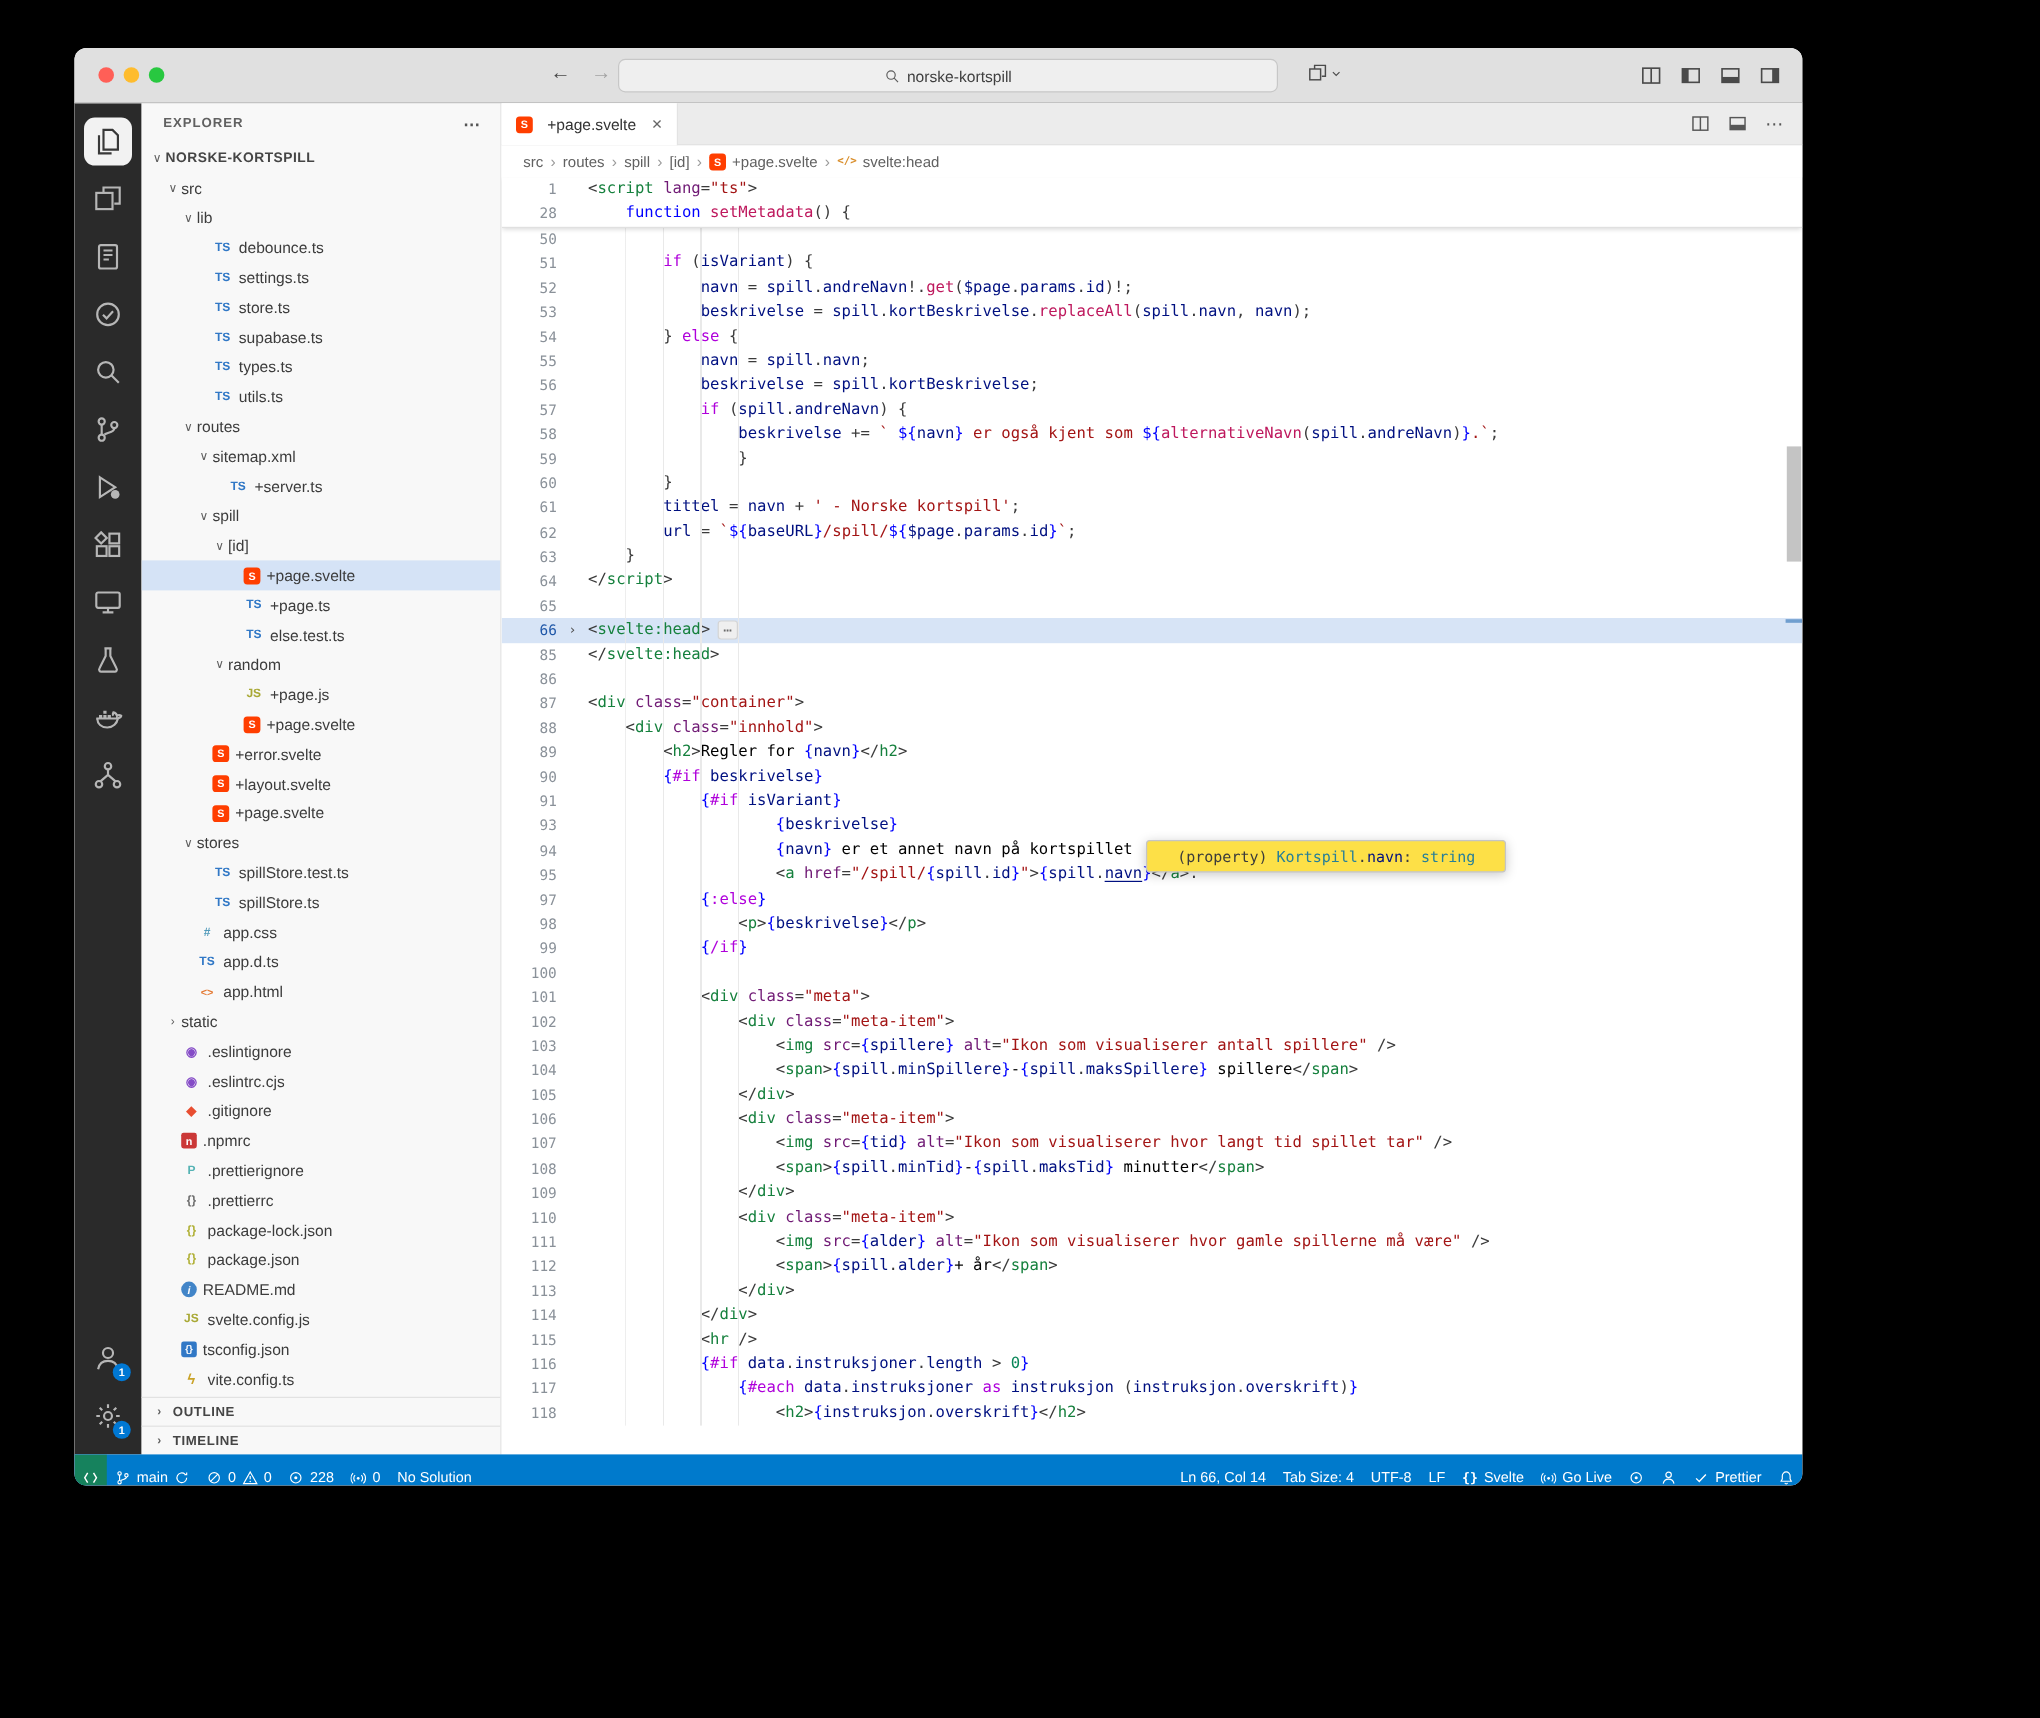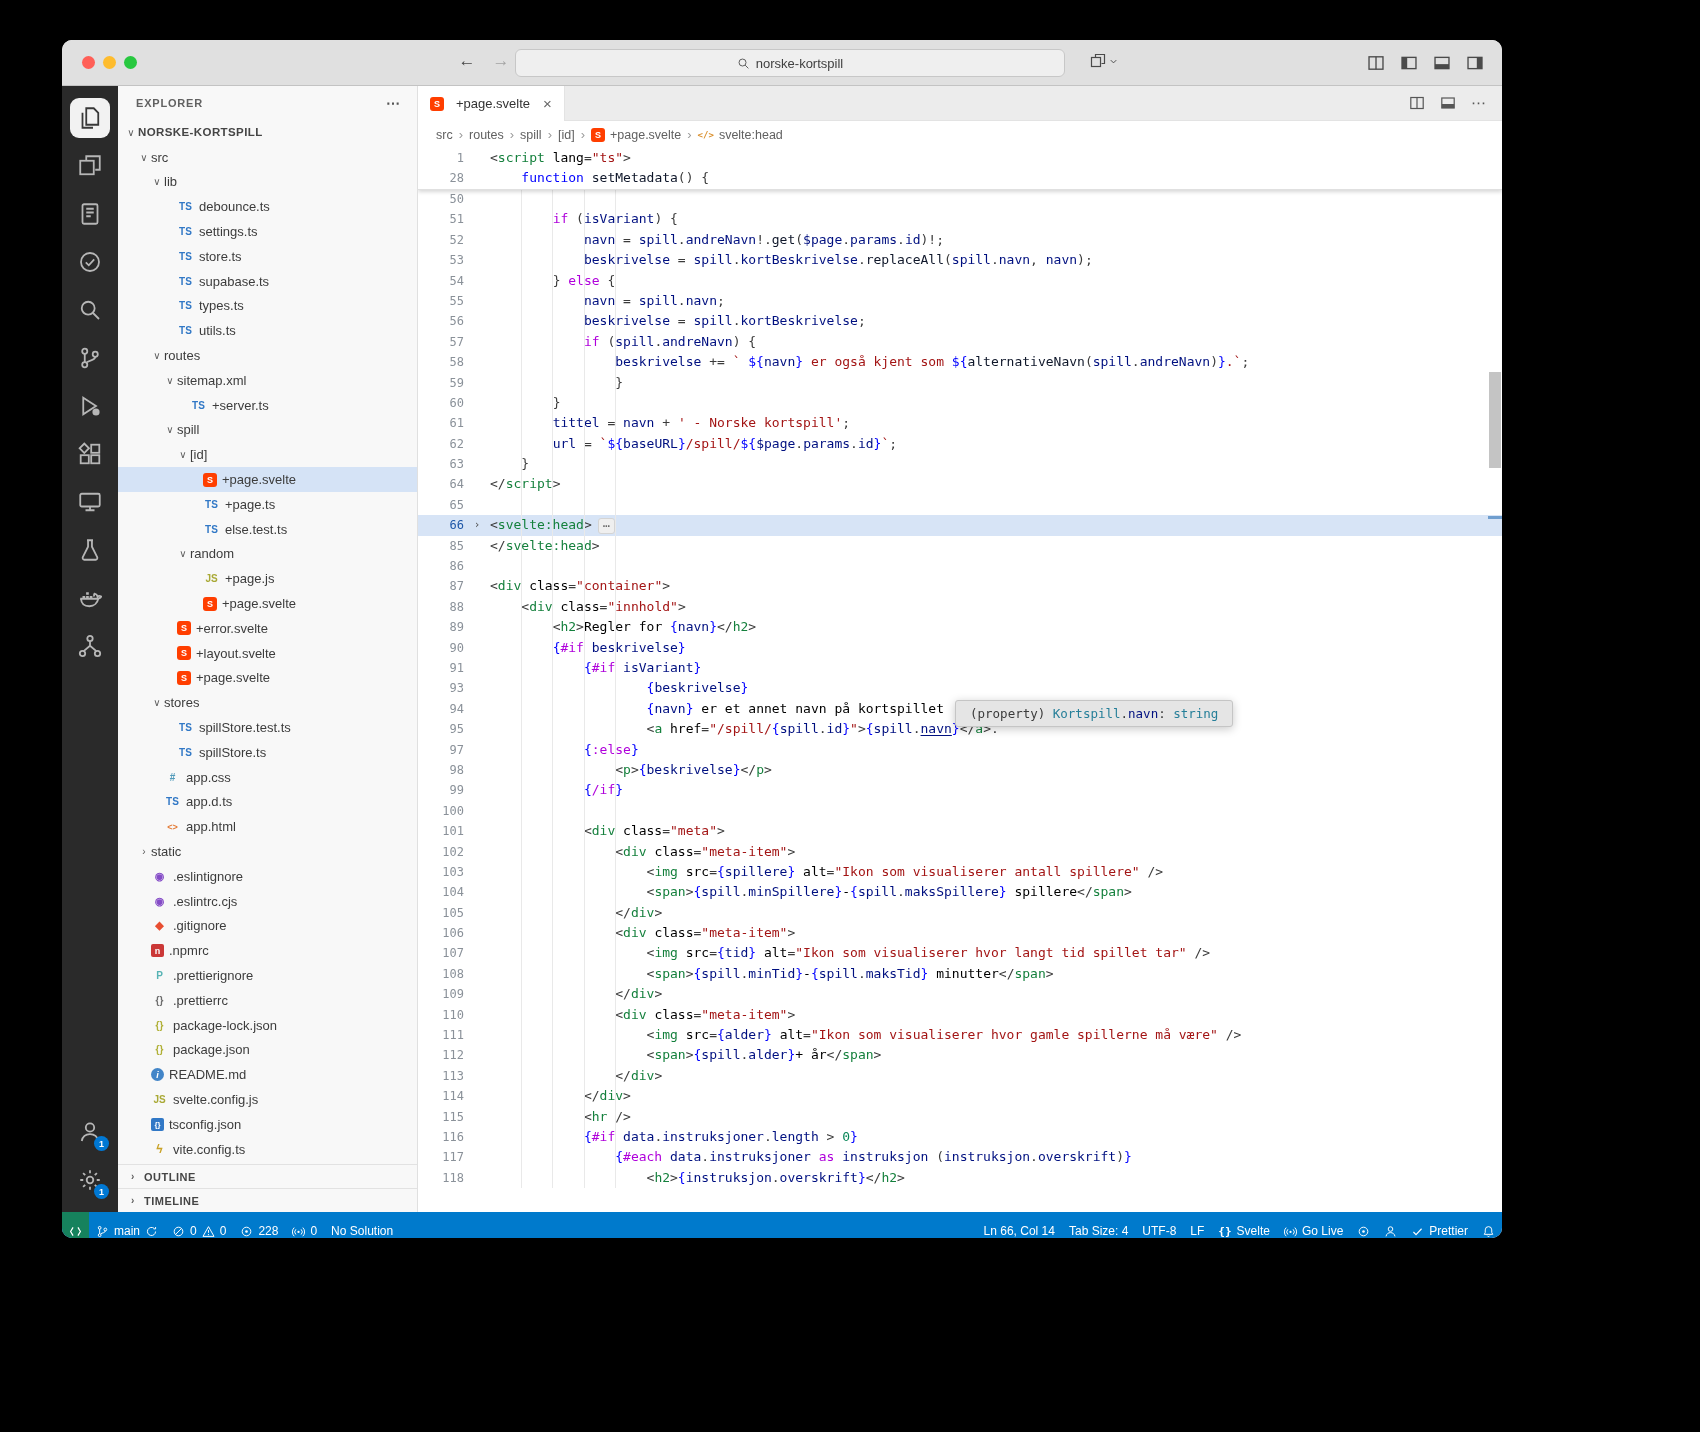--- a/index.html
+++ b/index.html
@@ -65,26 +65,26 @@
   .cline{display:flex;height:20.4px;line-height:20.4px;align-items:center}
   .cline.current{background:#d7e4f6}
   .cline.current .lnum{color:#1f57a8}
   .lnum{flex:none;width:46px;text-align:right;color:#8a9199;font-size:12px}
   .fcol{flex:none;width:26px;text-align:center;color:#4f4f4f;font-size:11px}
   .ccontent{white-space:pre;flex:none}
   .sticky{position:absolute;top:0;left:0;right:0;z-index:6;background:#fff;box-shadow:0 2px 4px rgba(0,0,0,.16);border-bottom:1px solid #e0e0e0}
   .lines{position:absolute;top:41px;left:0;right:0}
   .lines::before{content:"";position:absolute;left:103px;top:0;height:100%;width:95px;background:repeating-linear-gradient(to right,#e9e9e9 0,#e9e9e9 1px,transparent 1px,transparent 31.3px)}
   .fold-badge{display:inline-block;margin-left:6px;color:#6a6a6a;background:#efefef;border:1px solid #d4d4d4;border-radius:3px;padding:0 4px;font-size:12px;line-height:14px;vertical-align:middle}
-  .tk-p{color:#3b3b3b}.tk-tag{color:#15803d}.tk-attr{color:#000000}.tk-str{color:#a31515}
-  .tk-kw{color:#0000ff}.tk-ctrl{color:#af00db}.tk-v{color:#001080}.tk-fn{color:#0f172a}
+  .tk-p{color:#3b3b3b}.tk-tag{color:#15803d}.tk-attr{color:#701a75}.tk-str{color:#a31515}
+  .tk-kw{color:#0000ff}.tk-ctrl{color:#af00db}.tk-v{color:#001080}.tk-fn{color:#be185d}
   .tk-num{color:#098658}.tk-txt{color:#000}.tk-op{color:#3b3b3b}
   .tk-ul{color:#001080;text-decoration:underline;text-underline-offset:2px}
   .tk-type{color:#267f99}
-  .hover-tip{position:absolute;left:537px;top:552px;z-index:20;background:#e5e5e5;border:1px solid #c5c5c5;border-radius:3px;padding:5px 14px;font-size:12.5px;white-space:nowrap;box-shadow:0 2px 10px rgba(0,0,0,.22)}
+  .hover-tip{position:absolute;left:537px;top:552px;z-index:20;background:#fde047;border:1px solid #c5c5c5;border-radius:3px;padding:5px 25px;font-size:12.5px;white-space:nowrap;box-shadow:0 2px 10px rgba(0,0,0,.22)}
   .vscroll{position:absolute;right:0;top:0;bottom:0;width:14px;z-index:7}
   .vthumb{position:absolute;left:1px;right:1px;top:224px;height:96px;background:rgba(100,100,100,.38)}
   .vmark{position:absolute;left:0;right:0;top:368px;height:3px;background:rgba(42,111,181,.6)}
   
   .statusbar{flex:none;height:26px;background:#007acc;color:#fff;font-size:12px;display:flex;justify-content:space-between;align-items:stretch;overflow:hidden}
   .sb-side{display:flex;align-items:stretch}
   .sb-item{display:flex;align-items:flex-end;gap:5px;padding:0 7px;white-space:nowrap}
   .sb-item .icn svg{width:13px;height:13px;display:block}
   .braces-g{font:600 11px "DejaVu Sans Mono",monospace}
   .icn{display:inline-flex;align-items:center;justify-content:center}

